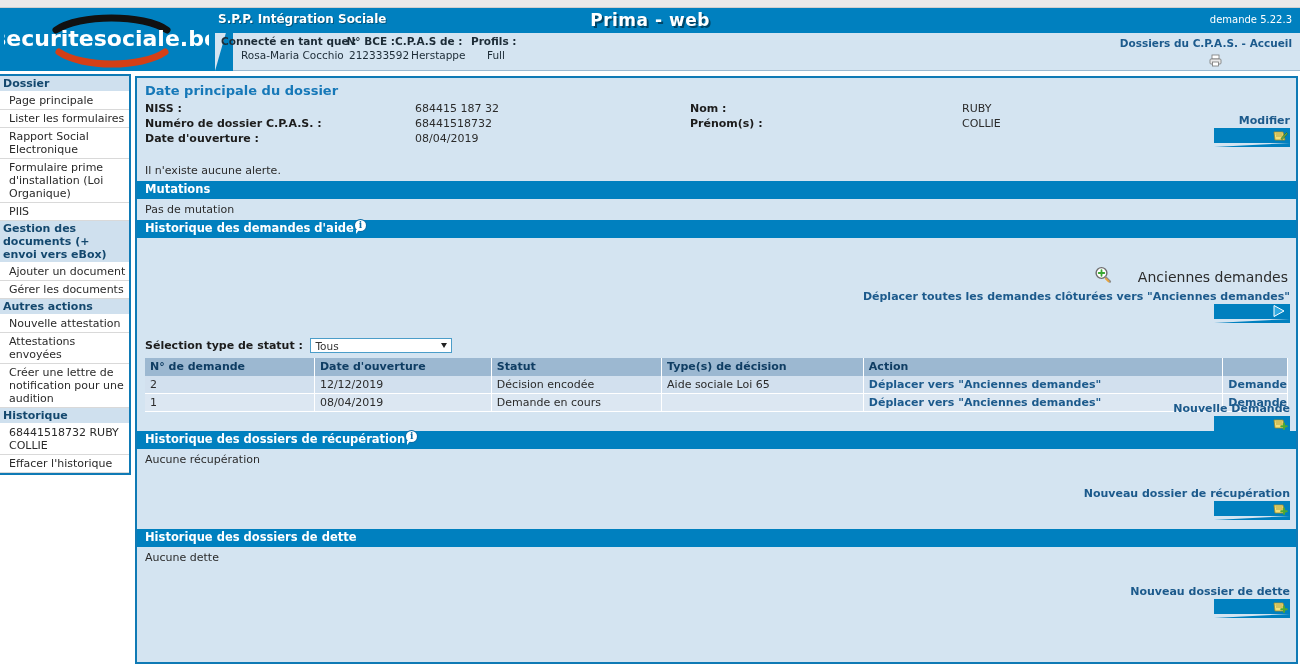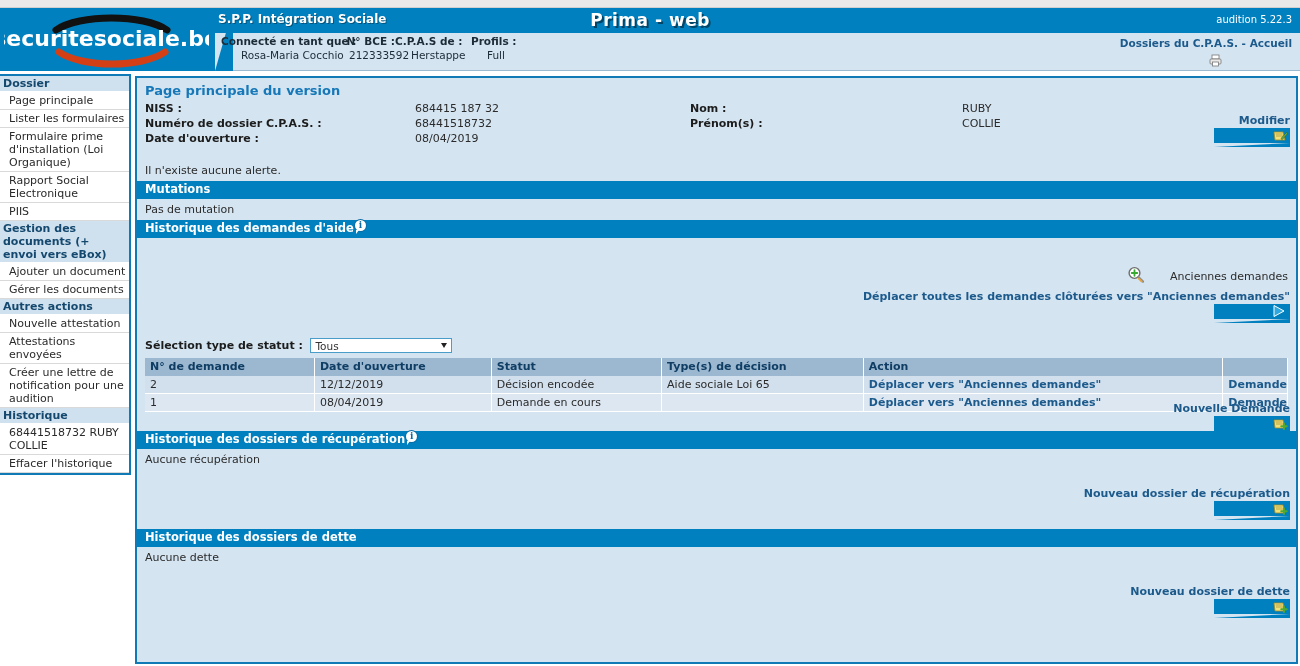--- a/index.html
+++ b/index.html
@@ -215,21 +215,21 @@
     border-style:solid; border-width:0 0 4px 76px;
     border-color: transparent transparent #0080bf transparent;
   }
   .act-btn .glyph {
     position:absolute; right: 2px; top: 1px; z-index: 2;
   }
 
   
   #anciennes-row { position:absolute; right: 8px; top: 28px; white-space: nowrap; }
   #anciennes-label {
-    color:#2b2b2b; font-size: 11px; display:inline-block;
+    color:#2b2b2b; font-size: 14px; display:inline-block;
     vertical-align: middle; cursor:pointer;
   }
 
   
   #select-row {
     position: absolute; left: 8px; top: 100px;
     font-size: 11px;
   }
   #select-label { font-weight: bold; color:#1c1c1c; display:inline-block; vertical-align:middle;}
   #statut-select {
@@ -294,21 +294,21 @@
   <div id="logo-block">
     <svg id="logo-svg" width="205" height="56" viewBox="0 0 205 56">
       <path d="M52 18 C75 2, 140 2, 163 18" stroke="#111111" stroke-width="7" fill="none" stroke-linecap="round"></path>
       <path d="M55 40 C78 56, 138 56, 161 40" stroke="#d43f16" stroke-width="7" fill="none" stroke-linecap="round"></path>
       <text x="102" y="34" text-anchor="middle" font-family="DejaVu Sans, sans-serif" font-size="22" font-weight="bold" fill="#ffffff" style="paint-order:stroke">securitesociale.be</text>
     </svg>
   </div>
 
   <div id="app-title">S.P.P. Intégration Sociale</div>
   <div id="prima-web">Prima - web</div>
-  <div id="version">audition 5.22.3</div>
+  <div id="version">demande 5.22.3</div>
 
   <div id="conn-block">
     <div id="conn-labels">
       <span class="lbl-w1">Connecté en tant que :</span><span class="lbl-w2">N° BCE :</span><span class="lbl-w3">C.P.A.S de :</span><span>Profils :</span>
     </div>
     <div id="conn-values">
       <span class="val-w1">Rosa-Maria Cocchio</span><span class="val-w2">212333592</span><span class="val-w3">Herstappe</span><span>Full</span>
     </div>
   </div>
 
@@ -320,41 +320,41 @@
       <rect x="3.5" y="8" width="6" height="4" fill="#ffffff" stroke="#777777" stroke-width="0.8"></rect>
     </svg>
   </span>
 </div>
 
 <div id="sidebar">
 
   <div class="side-group">Dossier</div>
   <div class="side-item">Page principale</div>
   <div class="side-item">Lister les formulaires</div>
+  <div class="side-item">Rapport Social Electronique</div>
   <div class="side-item">Formulaire prime d'installation (Loi Organique)</div>
-  <div class="side-item">Rapport Social Electronique</div>
   <div class="side-item">PIIS</div>
 
   <div class="side-group">Gestion des documents (+ envoi vers eBox)</div>
   <div class="side-item">Ajouter un document</div>
   <div class="side-item">Gérer les documents</div>
 
   <div class="side-group">Autres actions</div>
   <div class="side-item">Nouvelle attestation</div>
   <div class="side-item">Attestations envoyées</div>
   <div class="side-item">Créer une lettre de notification pour une audition</div>
 
   <div class="side-group">Historique</div>
   <div class="side-item plain">68441518732 RUBY COLLIE</div>
   <div class="side-item">Effacer l'historique</div>
 </div>
 
 <div id="main">
 
-  <div id="page-title">Page principale du version</div>
+  <div id="page-title">Date principale du dossier</div>
 
   <div class="info-grid">
     <div class="fld-label" style="left:8px; top:0px;">NISS :</div>
     <div class="fld-value" style="left:278px; top:0px;">684415 187 32</div>
     <div class="fld-label" style="left:8px; top:15px;">Numéro de dossier C.P.A.S. :</div>
     <div class="fld-value" style="left:278px; top:15px;">68441518732</div>
     <div class="fld-label" style="left:8px; top:30px;">Date d'ouverture :</div>
     <div class="fld-value" style="left:278px; top:30px;">08/04/2019</div>
 
     <div class="fld-label" style="left:553px; top:0px;">Nom :</div>

